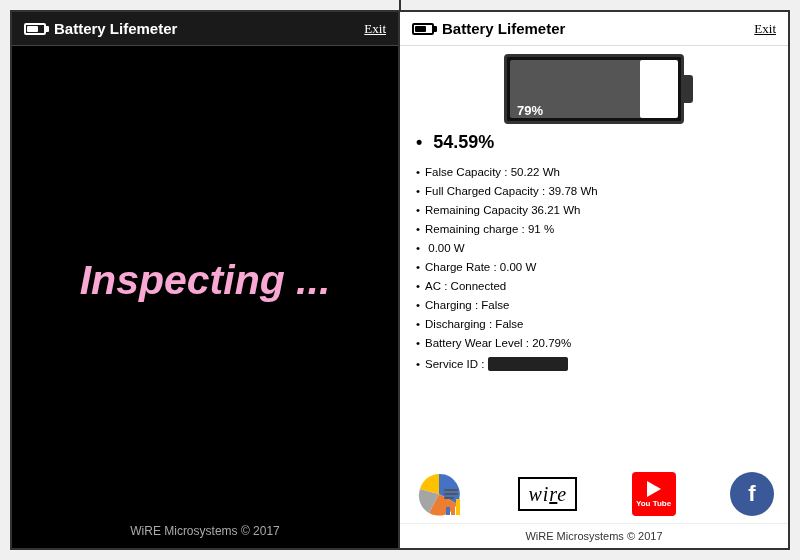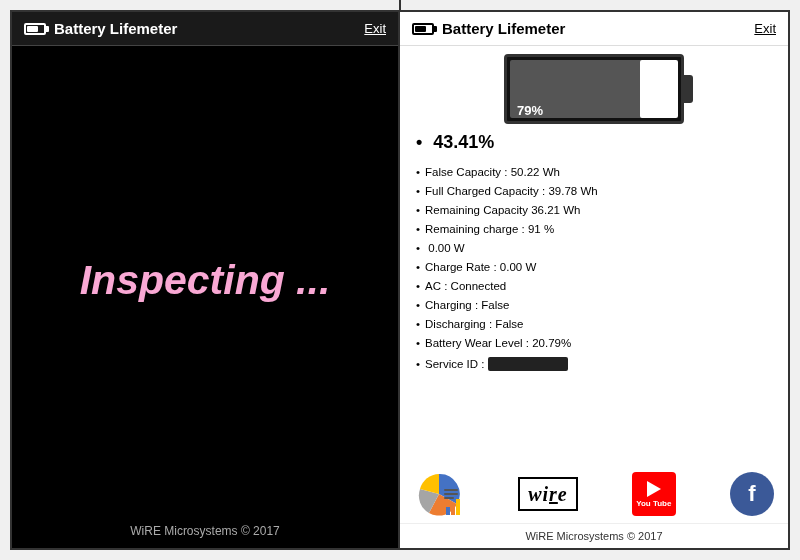--- a/index.html
+++ b/index.html
@@ -93,20 +93,21 @@
       font-size: 15px;
       font-weight: bold;
     }
     .exit-btn {
       color: white;
       font-size: 13px;
       text-decoration: underline;
       cursor: pointer;
       background: none;
       border: none;
+      font-family: Liberation Serif, serif;
     }
     .left-content {
       flex: 1;
       display: flex;
       align-items: center;
       justify-content: center;
     }
     .inspecting-text {
       color: #f9a8d4;
       font-size: 41px;
@@ -232,21 +233,21 @@
 
     
     .bottom-area {
       display: flex;
       align-items: center;
       justify-content: space-between;
       padding: 6px 14px 4px 14px;
     }
     .logo-wire {
       font-size: 22px;
-      font-weight: bold;
+      font-weight: normal;
       font-style: italic;
       border: 2px solid #000;
       padding: 2px 8px;
       display: inline-block;
       letter-spacing: 1px;
     }
     .logo-wire span {
       font-style: italic;
     }
     .youtube-btn {
@@ -347,21 +348,21 @@
         <div class="battery-visual">
           <div class="battery-fill" style="width: 77%"></div>
           <div class="battery-white-section"></div>
           <span class="battery-percent-label">79%</span>
         </div>
       </div>
 
       <div class="lifemeter-row">
         <span class="bullet">•</span>
         &nbsp;
-        <span>43.41%</span>
+        <span>54.59%</span>
       </div>
 
       <div class="stats-section">
         <div class="stat-row">
           <span class="stat-bullet">•</span>
           <span>False Capacity :</span>&nbsp;
           <span>50.22 Wh</span>
         </div>
         <div class="stat-row">
           <span class="stat-bullet">•</span>

